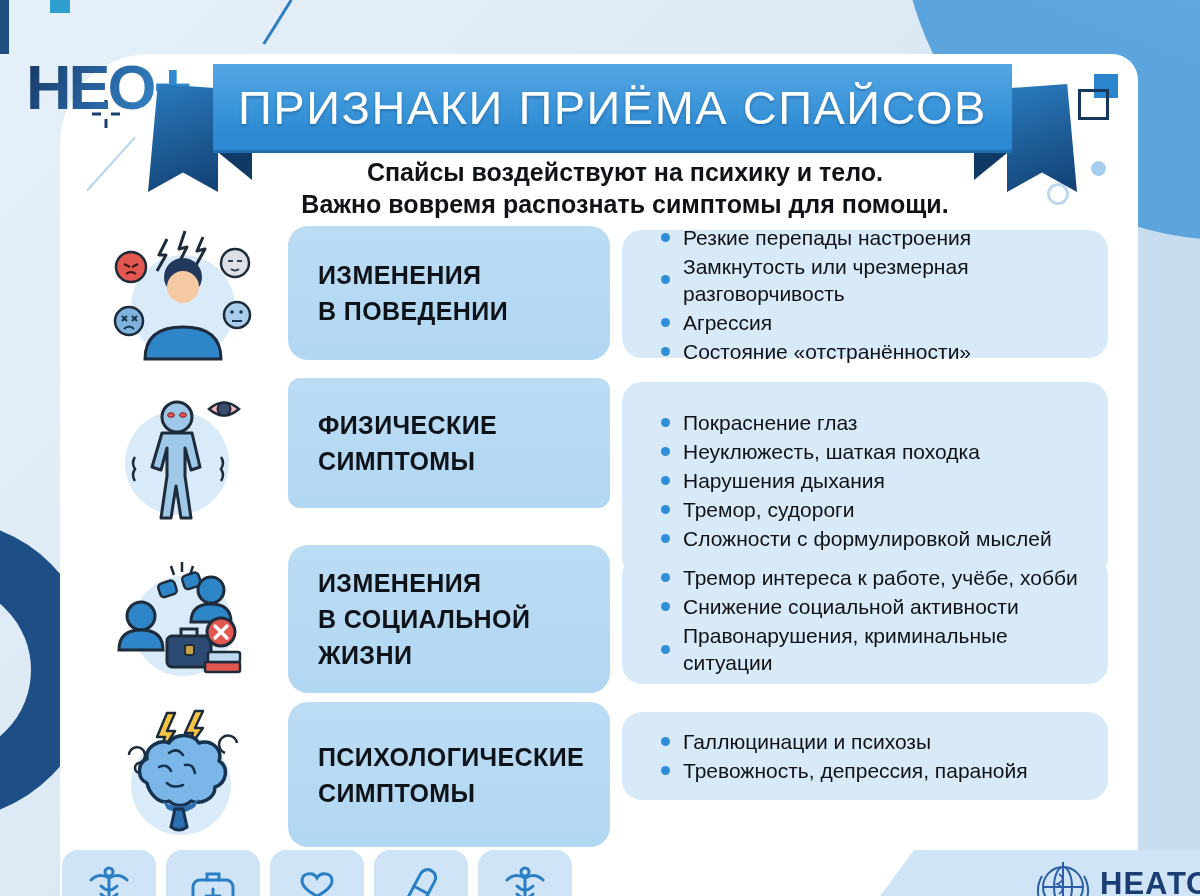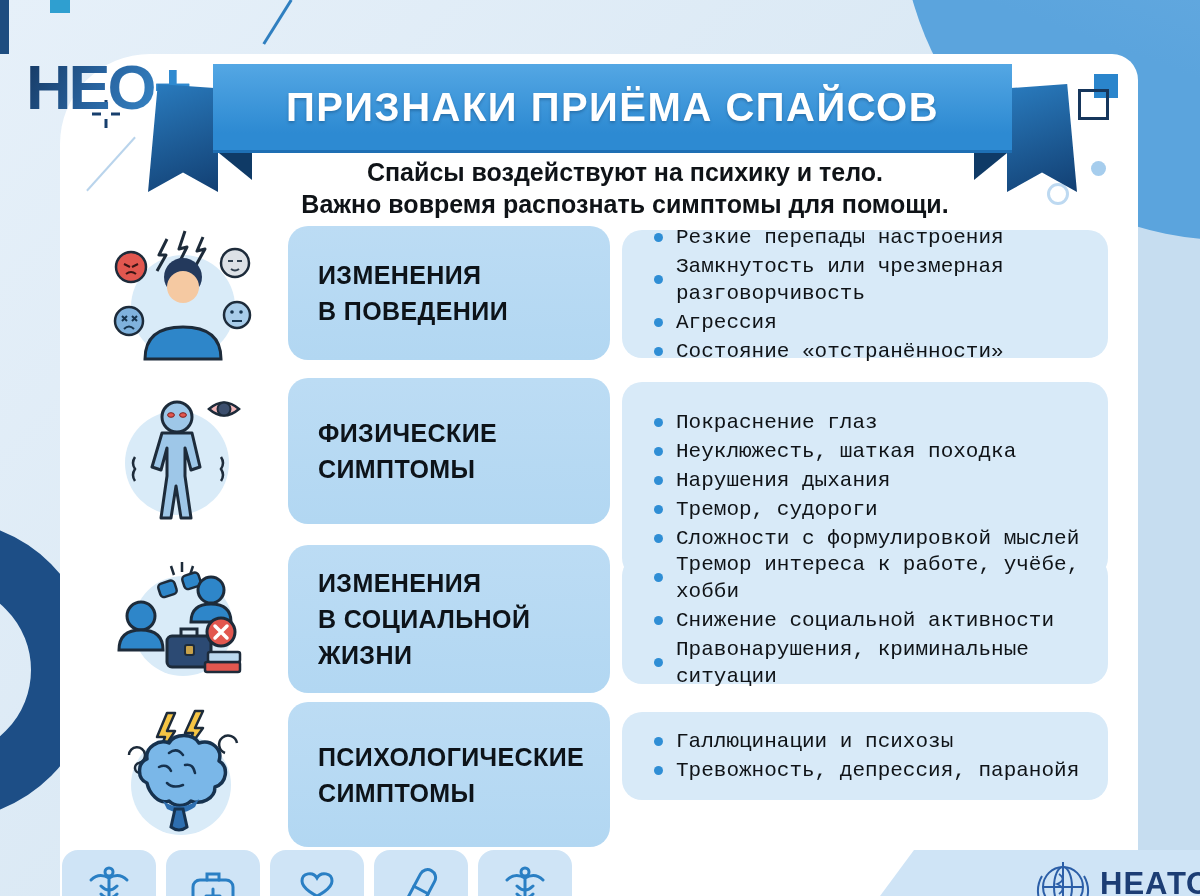--- a/index.html
+++ b/index.html
@@ -34,40 +34,40 @@
   
   .tail{position:absolute;top:84px;width:70px;height:108px;background:linear-gradient(160deg,#2a7cbf,#123f72);}
   .tail.left{left:148px;clip-path:polygon(100% 4%,100% 100%,50% 82%,0 100%,14% 0%);}
   .tail.right{left:1007px;clip-path:polygon(0 4%,0 100%,50% 82%,100% 100%,86% 0%);}
   .fold{position:absolute;top:149px;width:38px;height:31px;background:#0f3a66;}
   .fold.left{left:214px;clip-path:polygon(0 0,100% 0,100% 100%);}
   .fold.right{left:974px;clip-path:polygon(0 0,100% 0,0 100%);}
   .band{position:absolute;left:213px;top:64px;width:799px;height:86px;
         background:linear-gradient(180deg,#54a7e4 0%,#2d8ad2 80%);
         display:flex;align-items:center;justify-content:center;box-shadow:0 3px 0 #1e6fb4;}
-  .band h1{margin:17px;font-size:40px;font-weight:700;color:#ffffff;letter-spacing:1.5px;
+  .band h1{margin:17px;font-size:47px;font-weight:400;color:#ffffff;letter-spacing:1.5px;
            text-shadow:0 2px 3px rgba(0,40,80,.3);}
   
   .intro{position:absolute;left:240px;top:156px;width:770px;text-align:center;
          font-size:25px;line-height:32px;color:#0f1317;font-weight:700;}
   
   .icon-box{position:absolute;left:92px;width:178px;display:flex;align-items:center;justify-content:center;}
   .head-box{position:absolute;left:288px;width:322px;background:linear-gradient(180deg,#bcdcf4,#b2d7f2);
             border-radius:20px;display:flex;align-items:center;box-sizing:border-box;padding-left:30px;}
   .head-box h2{margin:0;font-size:25px;line-height:36px;font-weight:800;color:#0d1319;
                letter-spacing:.4px;white-space:pre-line;}
   .list-box{position:absolute;left:622px;width:486px;background:#d8eaf8;border-radius:20px;
             display:flex;align-items:center;box-sizing:border-box;padding:4px 10px 4px 32px;}
-  .list-box ul{list-style:none;margin:0;padding:0;font-family:Liberation Mono, monospace;}
+  .list-box ul{list-style:none;margin:7px;padding:0;}
   .list-box li{display:flex;align-items:center;gap:13px;font-size:21px;line-height:27px;
                margin:2px 0;color:#0f1317;font-weight:500;}
   .list-box .dot{width:9px;height:9px;border-radius:50%;background:#2f8ed5;flex-shrink:0;}
   
   .r1 .icon-box{top:226px;height:134px;} .r1 .head-box{top:226px;height:134px;} .r1 .list-box{top:230px;height:128px;}
-  .r2 .icon-box{top:378px;height:158px;} .r2 .head-box{top:378px;height:146px;} .r2 .list-box{top:382px;height:196px;}
+  .r2 .icon-box{top:378px;height:158px;} .r2 .head-box{top:378px;height:130px;border-radius:12px;} .r2 .list-box{top:382px;height:196px;}
   .r3 .icon-box{top:545px;height:148px;} .r3 .head-box{top:545px;height:148px;} .r3 .list-box{top:556px;height:128px;}
   .r4 .icon-box{top:702px;height:145px;} .r4 .head-box{top:702px;height:145px;} .r4 .list-box{top:712px;height:88px;}
   
   .tile{position:absolute;top:850px;width:94px;height:90px;border-radius:16px;background:#cfe4f6;
         display:flex;align-items:flex-start;justify-content:center;padding-top:14px;box-sizing:border-box;}
   .t1{left:62px;} .t2{left:166px;} .t3{left:270px;} .t4{left:374px;} .t5{left:478px;}
   .footer-panel{position:absolute;left:880px;top:850px;width:320px;height:46px;background:#cfe4f6;
                 clip-path:polygon(34px 0,100% 0,100% 100%,0 100%);}
   .emblem{position:absolute;left:1032px;top:856px;}
   .org-name{position:absolute;left:1100px;top:866px;font-size:31px;font-weight:800;

